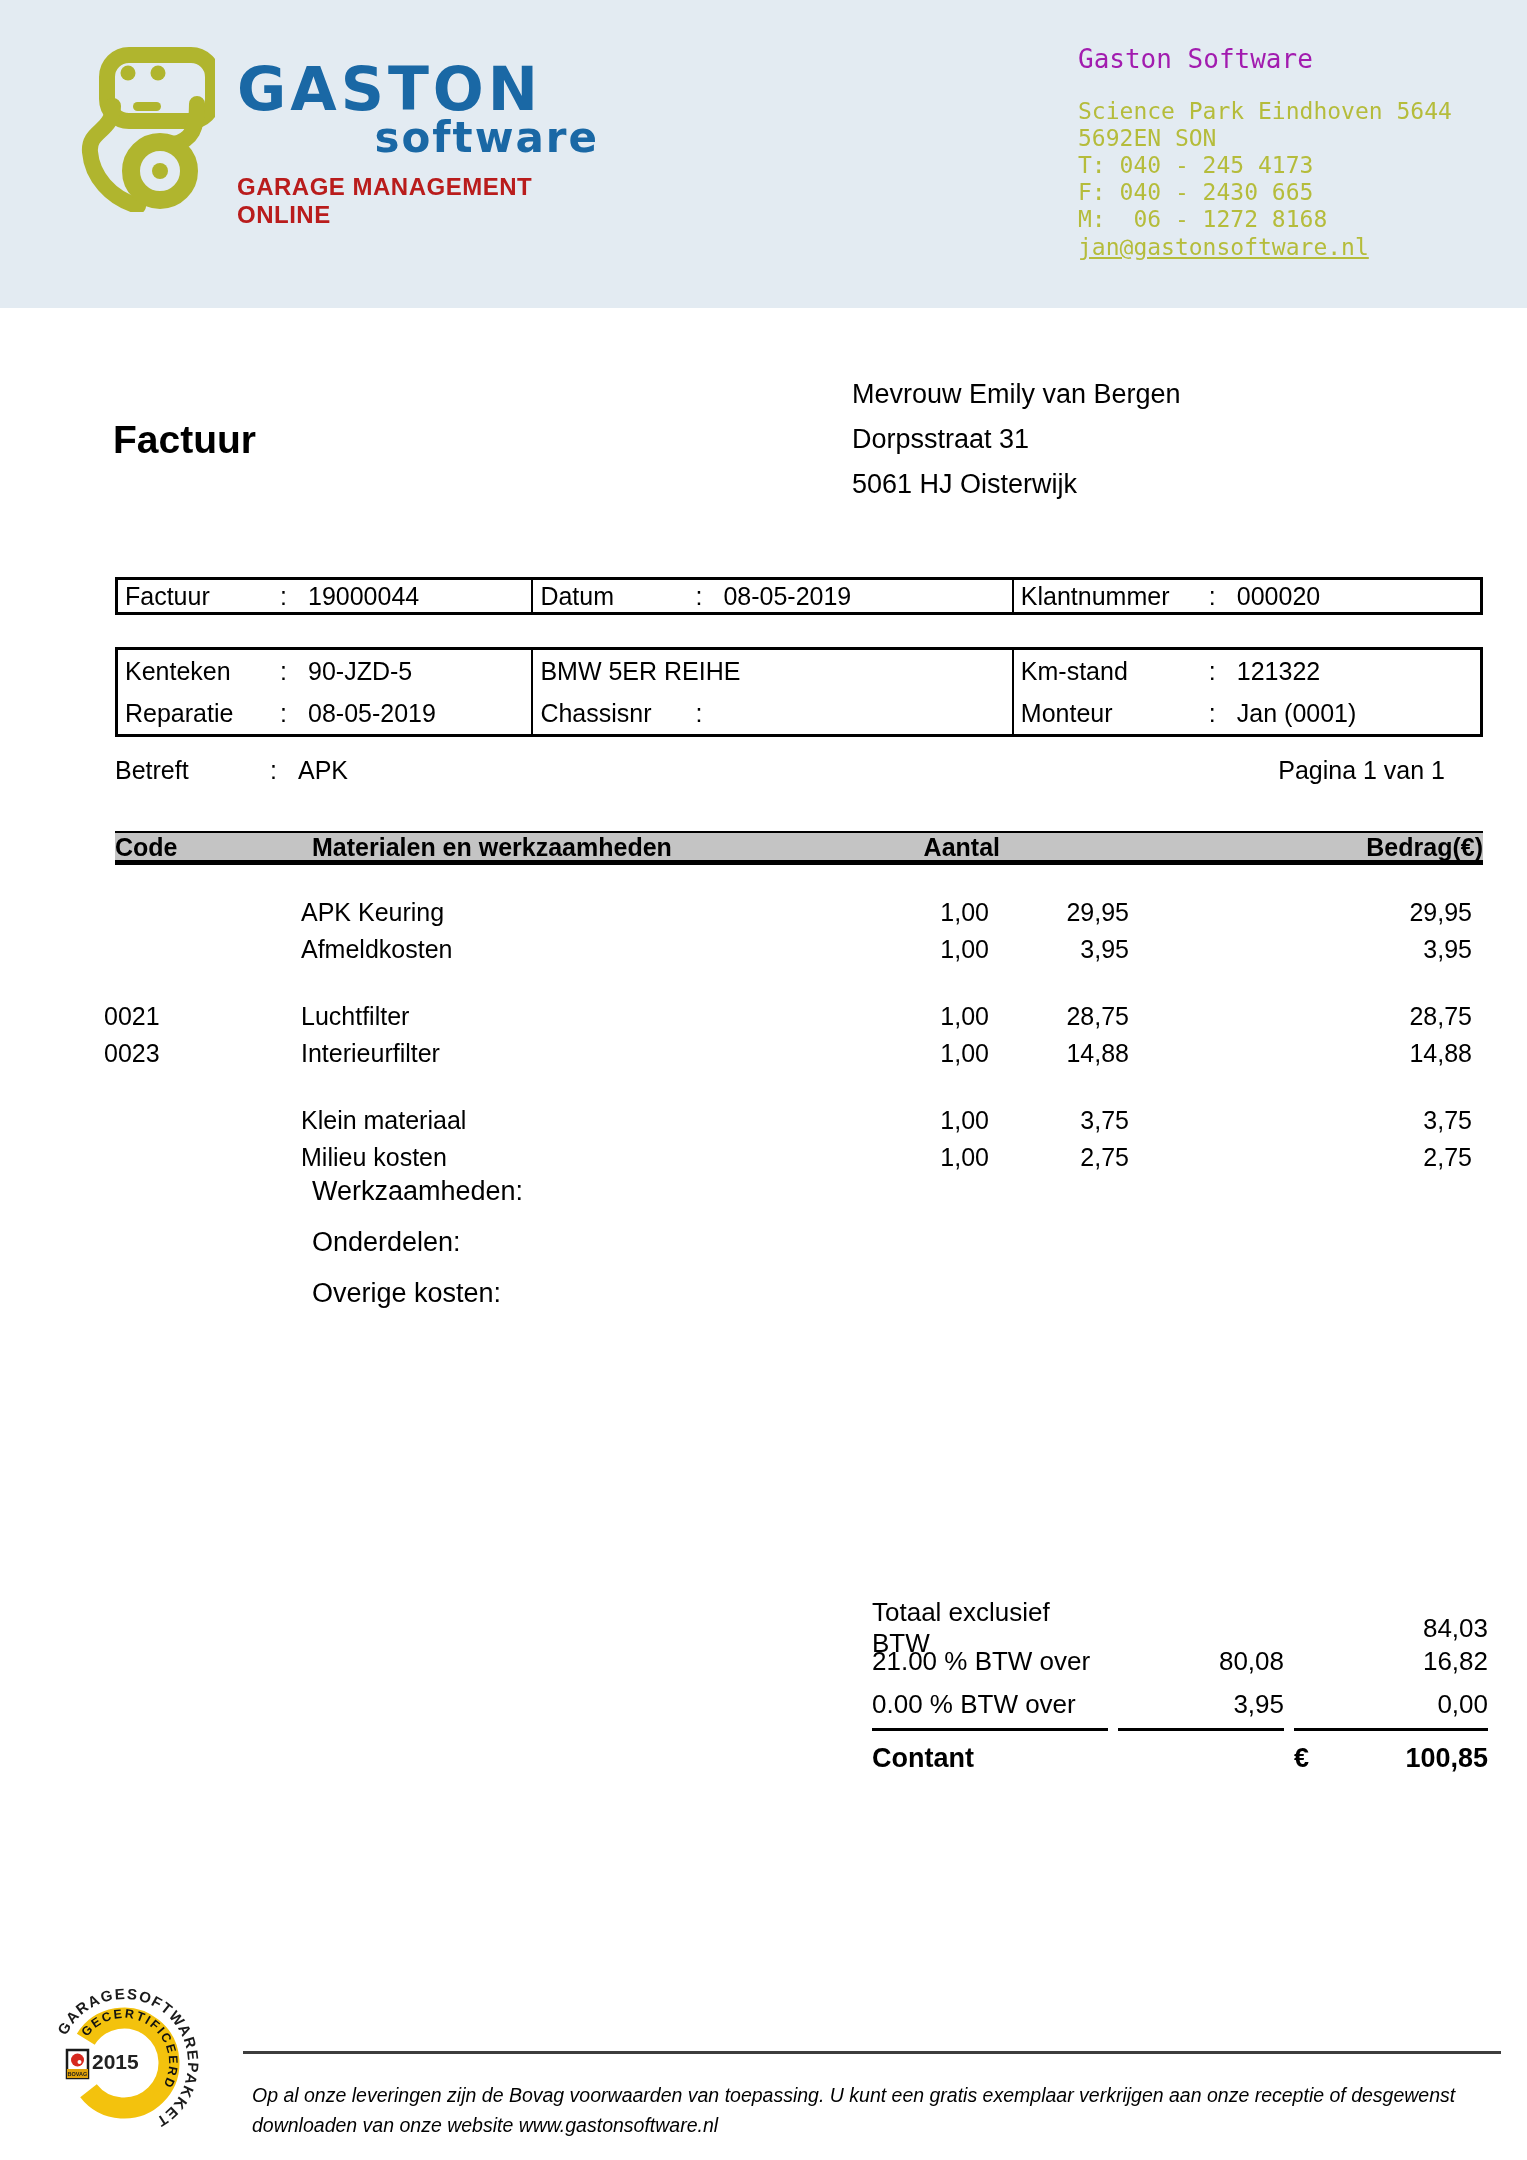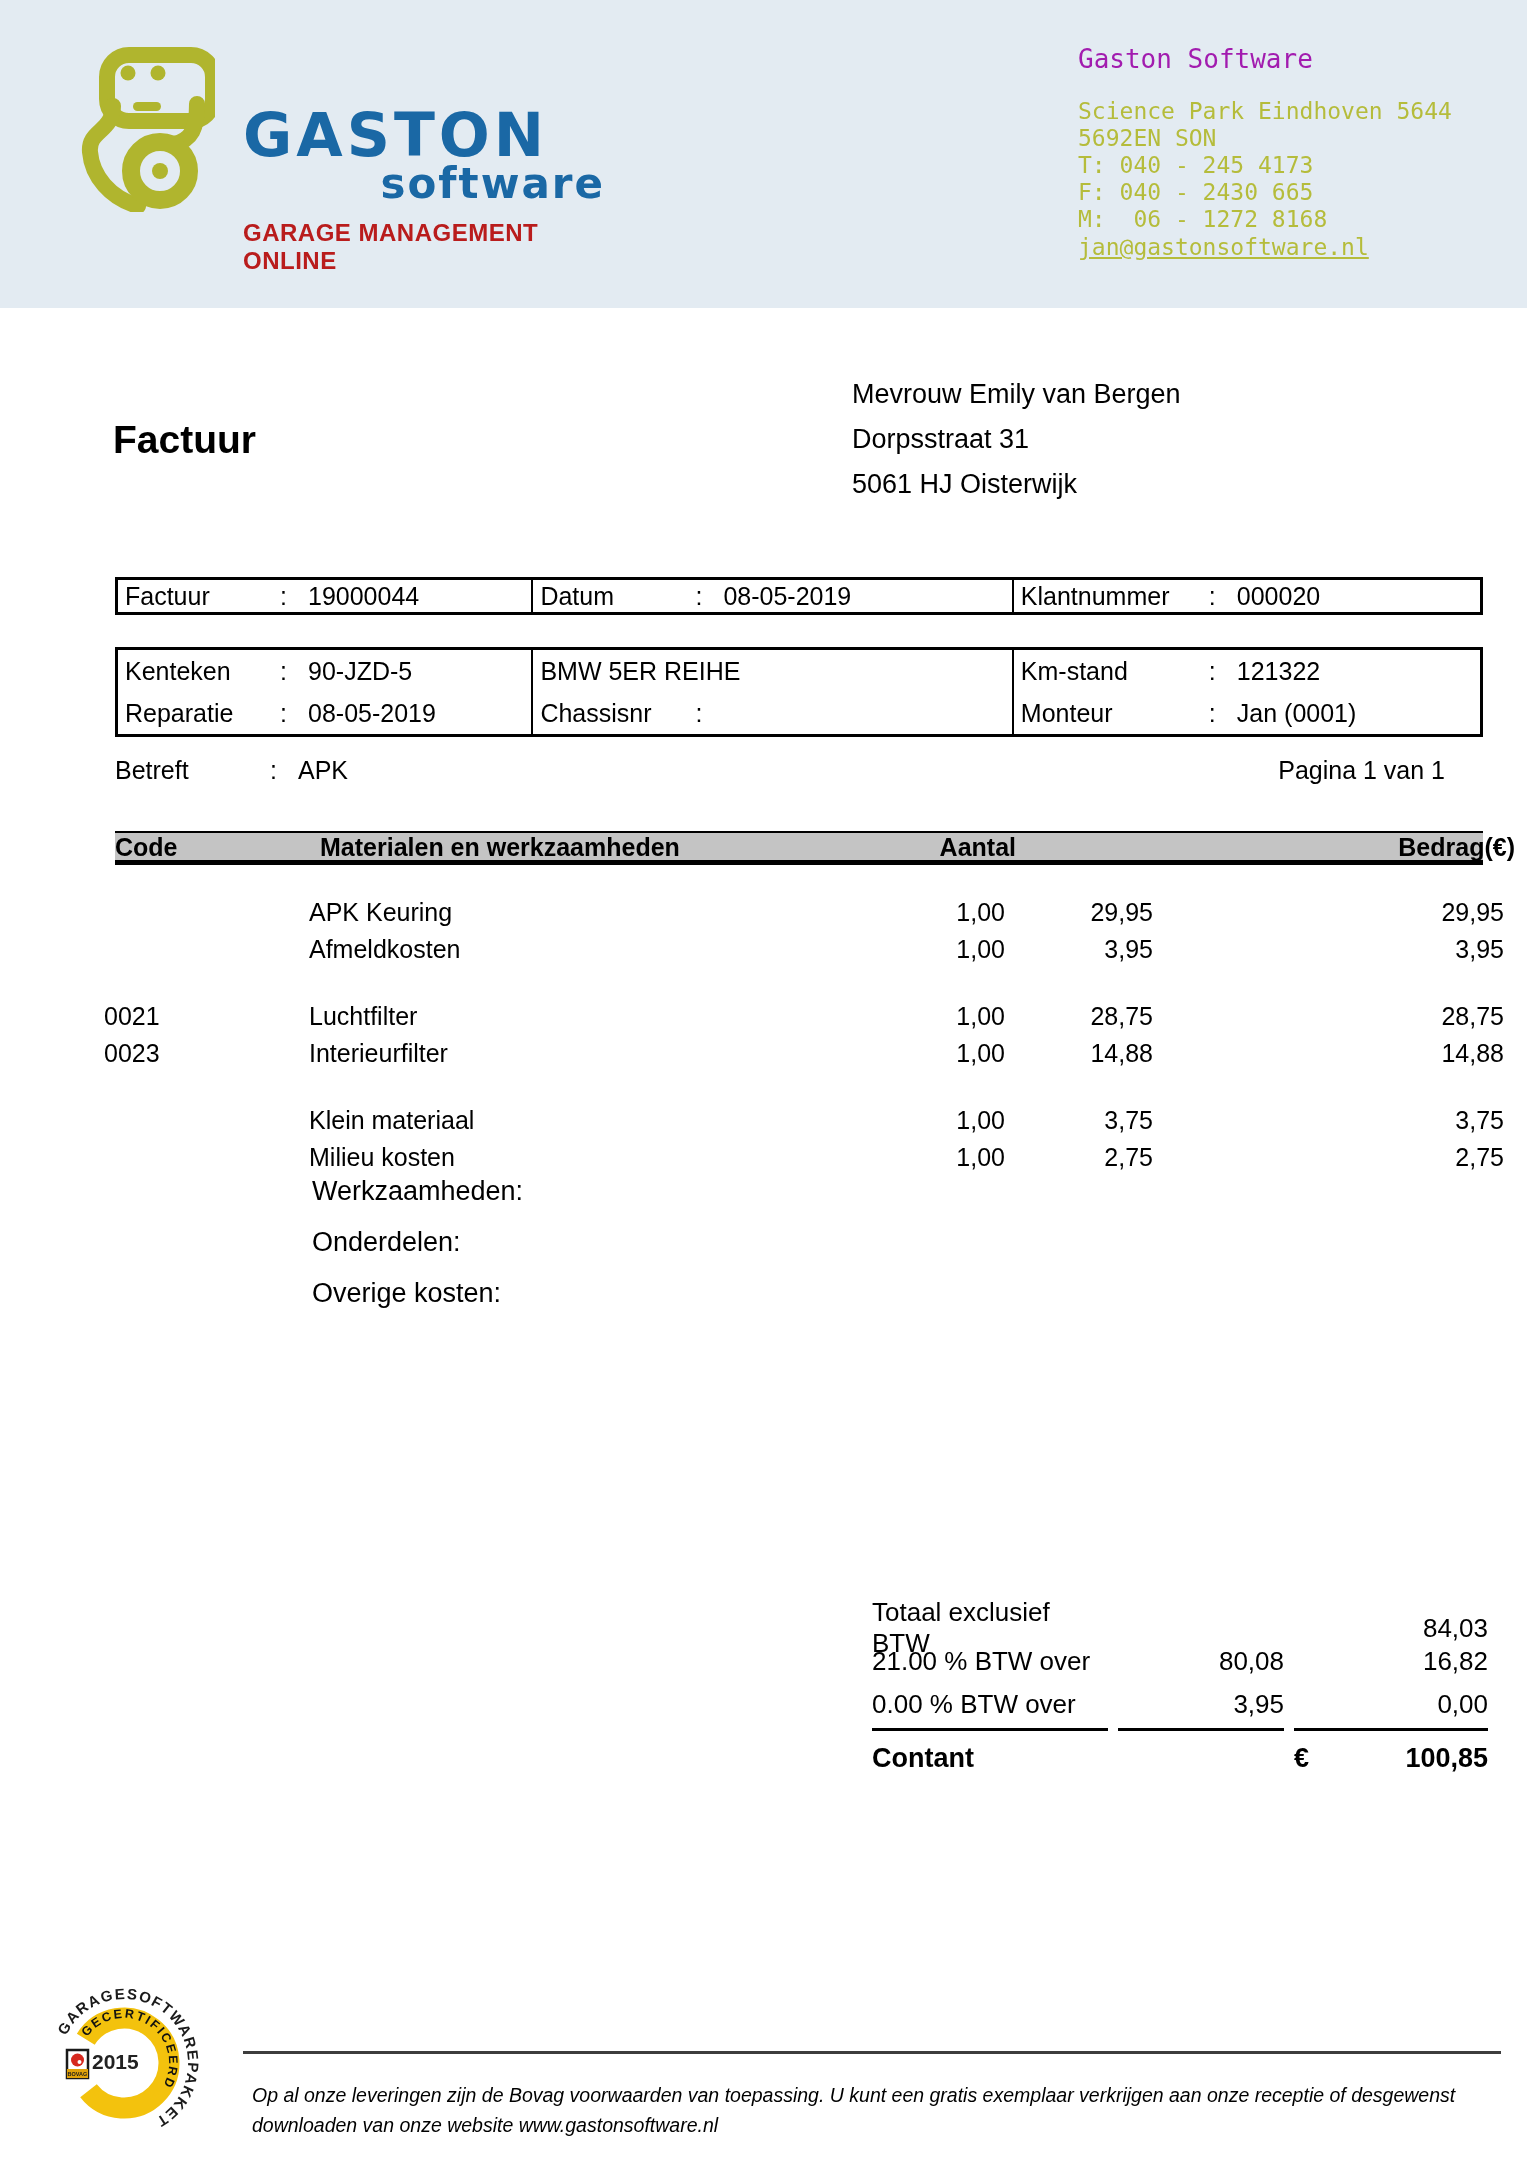--- a/index.html
+++ b/index.html
@@ -4,21 +4,21 @@
 <style>
   * { margin:0; padding:0; box-sizing:border-box; }
   html,body { background:#ffffff; }
   .page {
     position:relative; width:1527px; height:2160px; background:#ffffff;
     font-family:"Liberation Sans", sans-serif; color:#000; overflow:hidden;
   }
   
   .header-band { position:absolute; left:0; top:0; width:1527px; height:308px; background:#e3ebf2; }
   .logo-robot { position:absolute; left:80px; top:40px; }
-  .brand-block { position:absolute; left:243px; top:58px; width:362px;margin-top:46px; }
+  .brand-block { position:absolute; left:237px; top:58px; width:362px; }
   .brand-main { font-family:"DejaVu Sans", sans-serif; font-weight:bold; font-size:60px; line-height:1.05;
                 color:#1a68a5; letter-spacing:4px; }
   .brand-sub  { font-family:"DejaVu Sans", sans-serif; font-weight:bold; font-size:42px; line-height:1;
                 color:#1a68a5; text-align:right; letter-spacing:2px; margin-top:-4px; }
   .brand-tagline { font-size:24px; font-weight:bold; color:#b91c1c; letter-spacing:0.5px; margin-top:14px; }
   .contact-block { position:absolute; left:1078px; top:44px; font-family:"DejaVu Sans Mono", monospace; }
   .contact-company { font-size:26px; font-weight:normal; color:#a21caf; margin-bottom:24px; white-space:pre; }
   .contact-line { font-size:23px; color:#b5bc3b; line-height:27px; white-space:pre; }
   .contact-email { font-size:23px; color:#b5bc3b; line-height:28px; text-decoration:underline; white-space:pre; }
   
@@ -33,21 +33,21 @@
   .w1 { width:438px; } .w2 { width:509px; } .w3 { width:496px; }
   .pair { display:flex; align-items:center; height:100%; }
   .pair-row { display:flex; align-items:center; height:42px; }
   .lbl  { width:155px; flex:none; }
   .lbl3 { width:188px; flex:none; }
   .colon { width:28px; flex:none; }
   
   .betreft-row { position:absolute; left:115px; top:756px; display:flex; align-items:flex-start; font-size:25px; }
   .page-label { position:absolute; top:756px; right:82px; font-size:25px; }
   
-  .items-grid { display:grid; grid-template-columns:197px 440px 248px 140px 343px; align-items:center;gap:8px; }
+  .items-grid { display:grid; grid-template-columns:197px 440px 248px 140px 343px; align-items:center; }
   .items-header { position:absolute; left:115px; top:831px; width:1368px; height:34px;
                   background:#c4c4c4; border-top:2px solid #000; border-bottom:5px solid #000;
                   font-size:25px; font-weight:bold; }
   .items-body { position:absolute; left:104px; top:869px; width:1368px;margin-top:25px; }
   .irow { height:37px; font-size:25px; }
   .num { text-align:right; }
   .spacer { height:30px; }
   .sections { position:absolute; left:312px; top:1166px; font-size:27px; line-height:51px; }
   
   .totals { position:absolute; left:872px; top:1597px; width:616px; }

